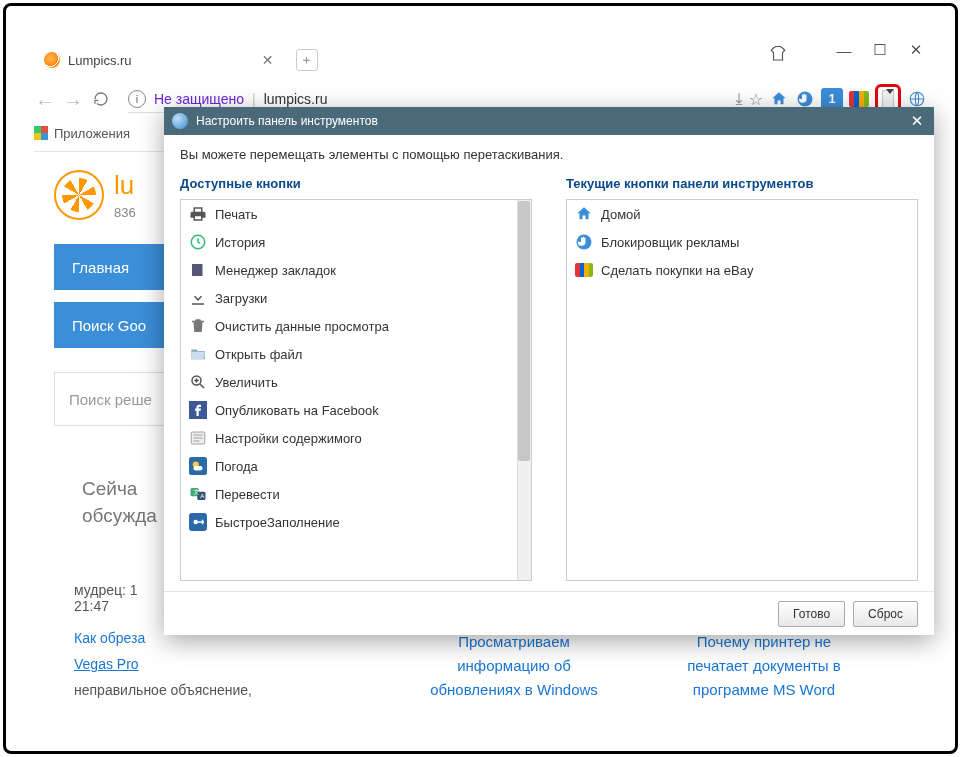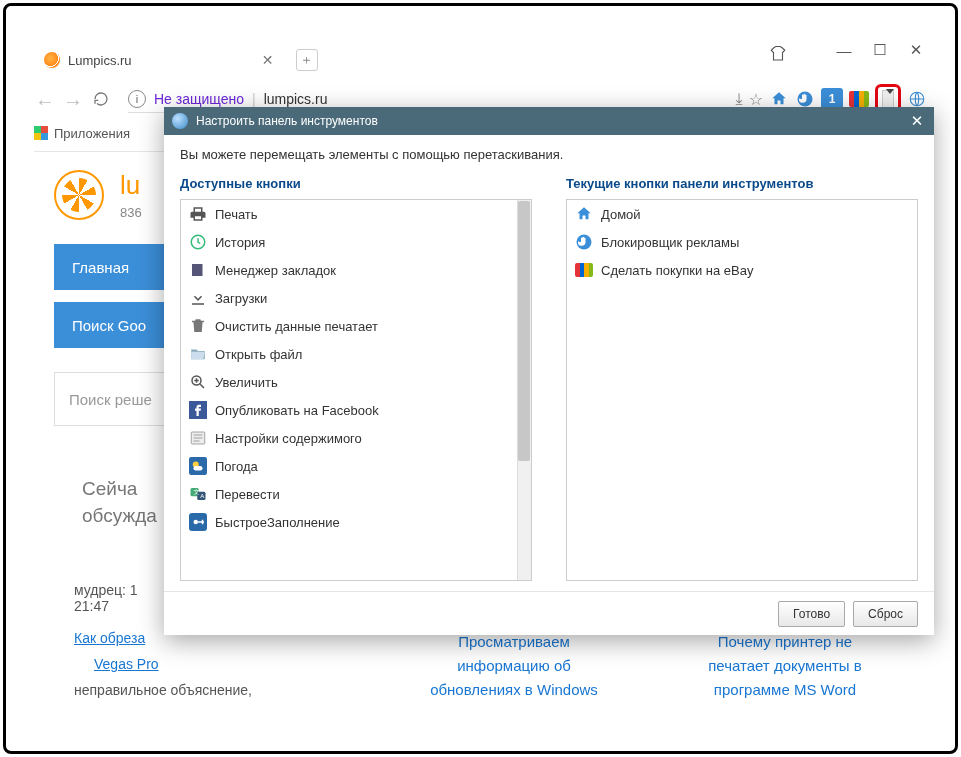--- a/index.html
+++ b/index.html
@@ -35,35 +35,35 @@
 .dropdown-highlighted::before{content:"";width:10px;height:16px;background:#f0f0f0;border:1px solid #ccc;}
 .caret{position:absolute;top:2px;left:8px;width:0;height:0;border-left:4px solid transparent;border-right:4px solid transparent;border-top:5px solid #444;}
 
 
 .bookmarks-bar{position:absolute;left:28px;top:113px;right:28px;height:28px;display:flex;align-items:center;font-size:13px;color:#555;}
 .apps-icon{width:14px;height:14px;margin-right:6px;background:conic-gradient(#e74c3c 0 90deg,#3498db 90deg 180deg,#f1c40f 180deg 270deg,#2ecc71 270deg 360deg);}
 .chevrons{margin-left:auto;color:#888;font-size:14px;}
 
 
 .page{position:absolute;left:28px;top:145px;right:28px;bottom:28px;background:#fff;border-top:1px solid #e5e5e5;overflow:hidden;}
-.logo-row{position:absolute;left:20px;top:18px;display:flex;align-items:center;gap:16px;}
+.logo-row{position:absolute;left:20px;top:18px;display:flex;align-items:center;gap:10px;}
 .logo-circle{width:50px;height:50px;border-radius:50%;border:2px solid #ff9800;display:flex;align-items:center;justify-content:center;}
 .logo-inner{width:34px;height:34px;border-radius:50%;background:repeating-conic-gradient(#ff9800 0 30deg,#fff 30deg 60deg);}
 .site-name{font-size:26px;color:#ff9800;}
 .site-num{font-size:13px;color:#888;margin-top:4px;text-align:center;}
 .nav-box1{position:absolute;left:20px;top:92px;width:860px;height:46px;background:#3B8ED8;color:#fff;display:flex;align-items:center;padding-left:18px;font-size:15px;}
 .nav-box2{position:absolute;left:20px;top:150px;width:860px;height:46px;background:#3B8ED8;color:#fff;display:flex;align-items:center;padding-left:18px;font-size:15px;}
 .search-box{position:absolute;left:20px;top:220px;width:260px;height:54px;border:1px solid #ddd;display:flex;align-items:center;padding-left:14px;font-size:15px;color:#999;}
 .disc-block{position:absolute;left:48px;top:324px;font-size:19px;color:#777;line-height:1.4;}
 .meta-line{position:absolute;left:40px;top:430px;font-size:14px;color:#555;}
-.link-a{position:absolute;left:40px;top:478px;font-size:14px;color:#1976d2;text-decoration:underline;}
-.link-b{position:absolute;left:40px;top:504px;font-size:14px;color:#1976d2;text-decoration:underline;margin-left:20px;}
+.link-a{position:absolute;left:40px;top:478px;font-size:14px;color:#1976d2;}
+.link-b{position:absolute;left:40px;top:504px;font-size:14px;color:#1976d2;text-decoration:underline;}
 .para{position:absolute;left:40px;top:530px;font-size:14px;color:#555;}
 .mid-col{position:absolute;left:380px;top:478px;font-size:15px;color:#1976d2;line-height:1.6;text-align:center;width:200px;}
-.right-col{position:absolute;left:641px;top:478px;font-size:15px;color:#1976d2;line-height:1.6;text-align:center;width:220px;}
+.right-col{position:absolute;left:620px;top:478px;font-size:15px;color:#1976d2;line-height:1.6;text-align:center;width:220px;}
 
 
 .dialog{position:absolute;left:158px;top:101px;width:770px;height:528px;background:#fff;box-shadow:0 6px 24px rgba(0,0,0,.35);display:flex;flex-direction:column;}
 .dlg-title{height:28px;background:#4a6a7a;color:#fff;display:flex;align-items:center;padding:0 8px;font-size:12px;gap:8px;}
 .dlg-title .globe{width:16px;height:16px;border-radius:50%;background:radial-gradient(circle at 35% 35%,#bde0ff,#3a8ac8);}
 .dlg-close{margin-left:auto;width:18px;height:18px;display:flex;align-items:center;justify-content:center;font-size:15px;}
 .dlg-info{padding:12px 16px 4px;font-size:13px;color:#333;}
 .dlg-cols{flex:1;display:flex;padding:6px 16px 10px;gap:34px;}
 .col{flex:1;display:flex;flex-direction:column;}
 .col-head{font-size:13px;font-weight:700;color:#0b4a8a;padding:4px 0 8px;}
@@ -235,21 +235,21 @@
                 </svg>
               </span>
               <span>Загрузки</span>
             </div>
             <div class="item">
               <span class="ico">
                 <svg viewBox="0 0 24 24" fill="#777">
                   <path d="M6 7h12l-1 13H7L6 7zm3-4h6l1 2H8l1-2zM4 5h16v2H4z"></path>
                 </svg>
               </span>
-              <span>Очистить данные печатает</span>
+              <span>Очистить данные просмотра</span>
             </div>
             <div class="item">
               <span class="ico">
                 <svg viewBox="0 0 24 24" fill="#5a7">
                   <path d="M3 6h7l2 2h9v11H3z" fill="#8ab"></path>
                   <path d="M3 9h18l-2 10H3z" fill="#cde"></path>
                 </svg>
               </span>
               <span>Открыть файл</span>
             </div>

